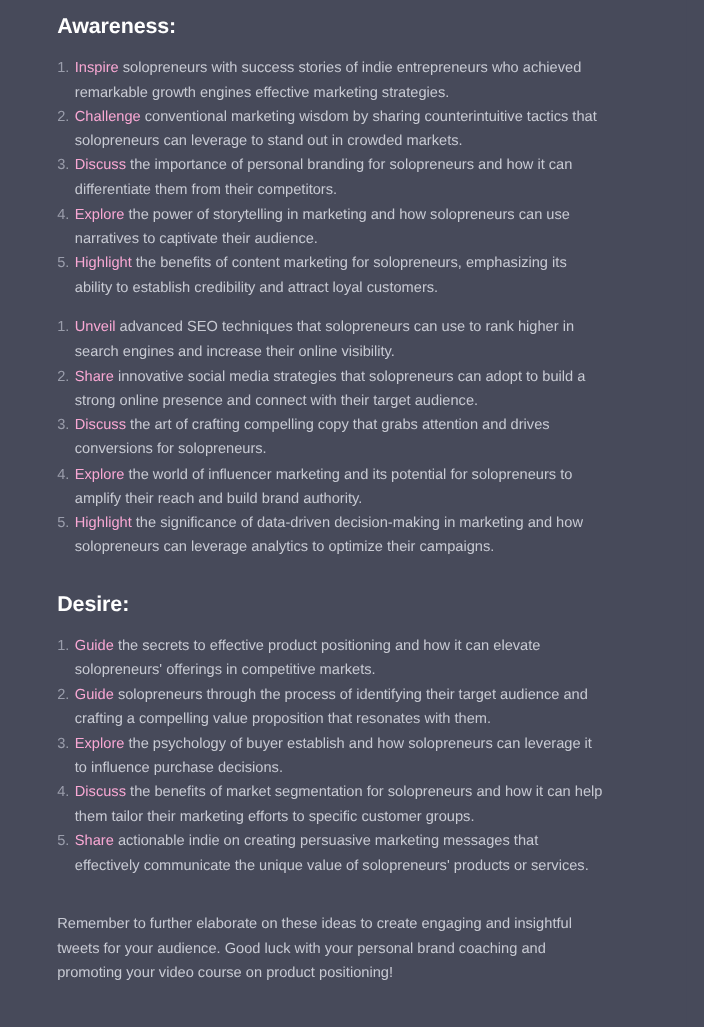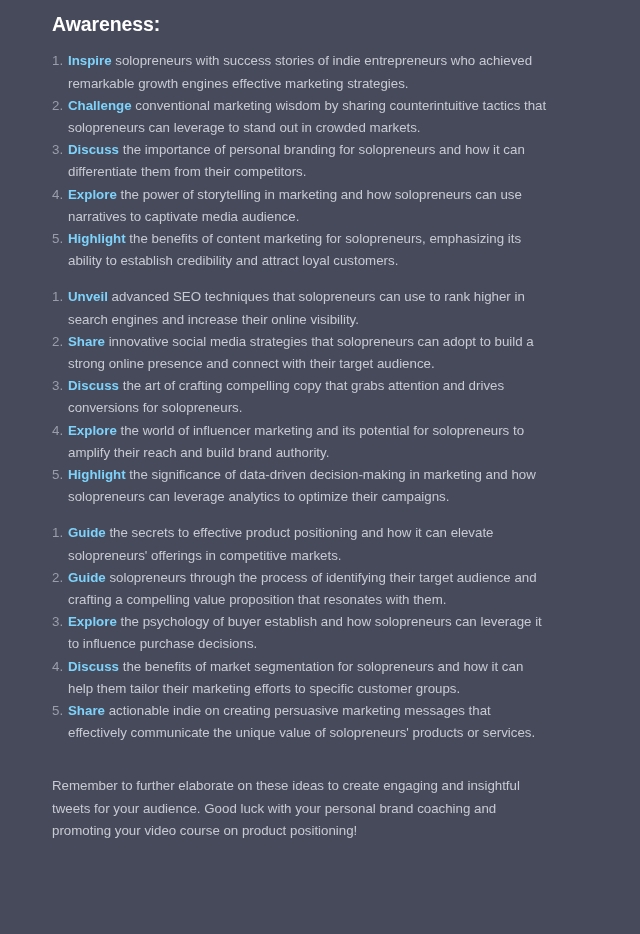--- a/index.html
+++ b/index.html
@@ -60,22 +60,22 @@
     position: absolute;
     left: 0;
     top: 0;
     width: 14px;
     color: #9a9dab;
     font-size: 13.3px;
     line-height: 22.2px;
     text-align: left;
   }
   ol.item-list > li .lead {
-    font-weight: bold;
-    color: #7dd3fc;
+    font-weight: normal;
+    color: #f9a8d4;
   }
   .closing-note {
     font-size: 13.3px;
     line-height: 22.2px;
     color: #c8cad3;
     padding-top: 31px;
     margin: 0;
     padding-right: 8px;
   }
 </style>
@@ -83,36 +83,37 @@
 <body>
 
 <div class="page">
 
   <div class="section">
     <h2 class="section-heading first-heading">Awareness:</h2>
     <ol class="item-list">
       <li><span class="lead">Inspire</span><span> solopreneurs with success stories of indie entrepreneurs who achieved remarkable growth engines effective marketing strategies.</span></li>
       <li><span class="lead">Challenge</span><span> conventional marketing wisdom by sharing counterintuitive tactics that solopreneurs can leverage to stand out in crowded markets.</span></li>
       <li><span class="lead">Discuss</span><span> the importance of personal branding for solopreneurs and how it can differentiate them from their competitors.</span></li>
-      <li><span class="lead">Explore</span><span> the power of storytelling in marketing and how solopreneurs can use narratives to captivate media audience.</span></li>
+      <li><span class="lead">Explore</span><span> the power of storytelling in marketing and how solopreneurs can use narratives to captivate their audience.</span></li>
       <li><span class="lead">Highlight</span><span> the benefits of content marketing for solopreneurs, emphasizing its ability to establish credibility and attract loyal customers.</span></li>
     </ol>
   </div>
 
   <div class="section">
     <ol class="item-list">
       <li><span class="lead">Unveil</span><span> advanced SEO techniques that solopreneurs can use to rank higher in search engines and increase their online visibility.</span></li>
       <li><span class="lead">Share</span><span> innovative social media strategies that solopreneurs can adopt to build a strong online presence and connect with their target audience.</span></li>
       <li><span class="lead">Discuss</span><span> the art of crafting compelling copy that grabs attention and drives conversions for solopreneurs.</span></li>
       <li><span class="lead">Explore</span><span> the world of influencer marketing and its potential for solopreneurs to amplify their reach and build brand authority.</span></li>
       <li><span class="lead">Highlight</span><span> the significance of data-driven decision-making in marketing and how solopreneurs can leverage analytics to optimize their campaigns.</span></li>
     </ol>
   </div>
 
   <div class="section">
+    <h2 class="section-heading later-heading">Desire:</h2>
     <ol class="item-list">
       <li><span class="lead">Guide</span><span> the secrets to effective product positioning and how it can elevate solopreneurs' offerings in competitive markets.</span></li>
       <li><span class="lead">Guide</span><span> solopreneurs through the process of identifying their target audience and crafting a compelling value proposition that resonates with them.</span></li>
       <li><span class="lead">Explore</span><span> the psychology of buyer establish and how solopreneurs can leverage it to influence purchase decisions.</span></li>
       <li><span class="lead">Discuss</span><span> the benefits of market segmentation for solopreneurs and how it can help them tailor their marketing efforts to specific customer groups.</span></li>
       <li><span class="lead">Share</span><span> actionable indie on creating persuasive marketing messages that effectively communicate the unique value of solopreneurs' products or services.</span></li>
     </ol>
   </div>
 
   <p class="closing-note">Remember to further elaborate on these ideas to create engaging and insightful tweets for your audience. Good luck with your personal brand coaching and promoting your video course on product positioning!</p>

